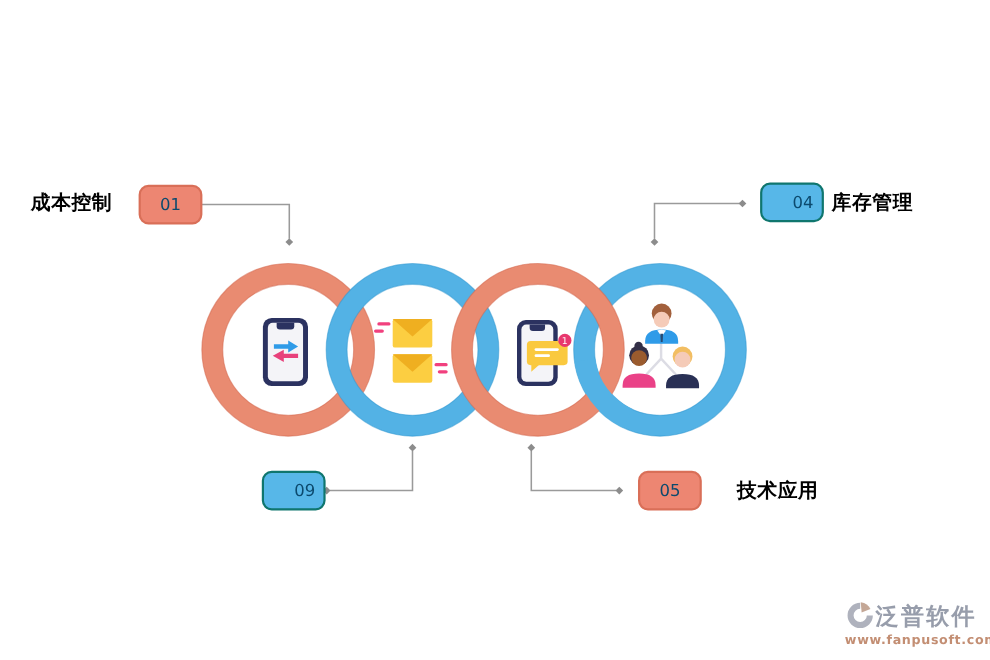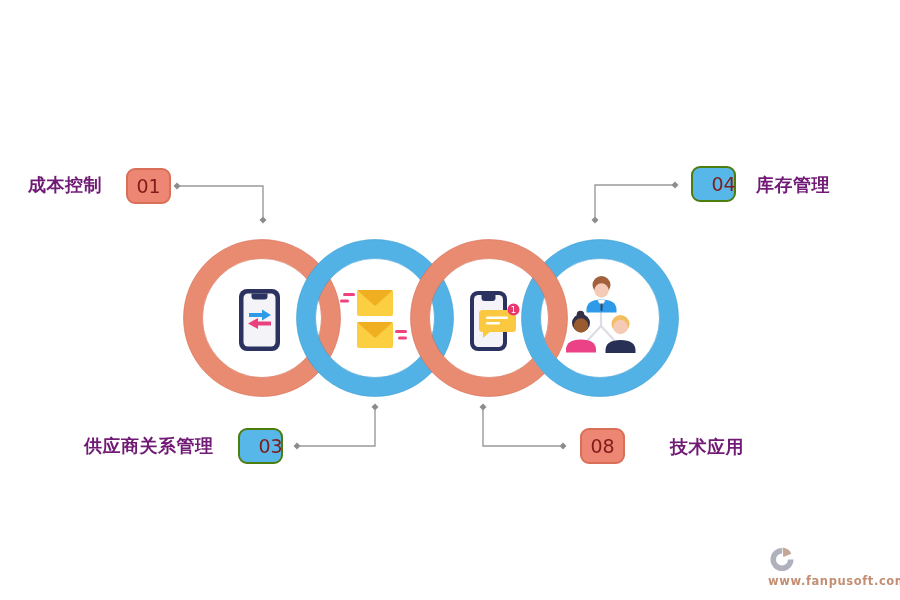--- a/index.html
+++ b/index.html
@@ -1,25 +1,25 @@
 <!DOCTYPE html>
 <html><head>
 <meta charset="utf-8">
 <style>
   html,body{margin:0;padding:0;background:#ffffff;}
   .canvas{position:relative;width:900px;height:600px;background:#ffffff;overflow:hidden;
           font-family:"DejaVu Sans","Liberation Sans",sans-serif;}
   .diagram-svg{position:absolute;left:0;top:0;}
-  .label{position:absolute;font-size:18px;font-weight:700;color:#701a75;
+  .label{position:absolute;font-size:18px;font-weight:700;color:#000000;
          letter-spacing:0.5px;white-space:nowrap;line-height:22px;}
-  .badge{position:absolute;width:45px;height:36px;border-radius:9px;box-sizing:border-box;
+  .badge{position:absolute;width:58px;height:36px;border-radius:9px;box-sizing:border-box;
          display:flex;align-items:center;justify-content:center;
-         color:#7f1d1d;font-size:19px;font-weight:500;}
+         color:#0c4a6e;font-size:15px;font-weight:500;}
   .badge.coral{background:#ED8672;border:2px solid #D96F58;}
-  .badge.blue{background:#57B7E8;border:2px solid #4d7c0f;padding-left:20px;}
+  .badge.blue{background:#57B7E8;border:2px solid #0f766e;padding-left:20px;}
   .watermark{position:absolute;left:768px;top:546px;opacity:0.92;}
   .wm-row{display:flex;align-items:center;gap:2px;}
   .wm-brand{font-size:21px;font-weight:700;color:#8F95A4;letter-spacing:2px;line-height:26px;}
   .wm-url{font-size:11.5px;font-weight:700;color:#BE8568;letter-spacing:0.6px;margin-top:1px;}
 </style>
 </head>
 <body>
 
 <div class="canvas">
 
@@ -126,29 +126,29 @@
       <path d="M605.5 353 v-2.5 q0 -10.5 15 -10.5 q15 0 15 10.5 v2.5 z" fill="#293055"></path>
     </g>
   </svg>
 
   <div class="label" style="left:28px;top:174px;">成本控制</div>
   <div class="badge coral" style="left:126px;top:168px;">01</div>
 
   <div class="badge blue" style="left:691px;top:166px;">04</div>
   <div class="label" style="left:756px;top:174px;text-align:right;">库存管理</div>
 
-  <div class="label" style="left:84px;top:435px;">供应商关系管理</div>
-  <div class="badge blue" style="left:238px;top:428px;">03</div>
+  <div class="badge blue" style="left:238px;top:428px;">09</div>
 
-  <div class="badge coral" style="left:580px;top:428px;">08</div>
+  <div class="badge coral" style="left:580px;top:428px;">05</div>
   <div class="label" style="left:650px;top:436px;margin-left:20px;">技术应用</div>
 
   <div class="watermark">
     <div class="wm-row">
       <svg width="26" height="27" viewBox="0 0 26 27">
         <path d="M14 2 a11.5 11.5 0 1 0 11.5 11.5 l-5.5 0 a6 6 0 1 1 -6 -6 z" fill="#A9ACB8"></path>
         <path d="M14.5 1.5 q6.5 1 8.8 6.2 l-8 3.2 z" fill="#BFA08E"></path>
       </svg>
+      <span class="wm-brand">泛普软件</span>
     </div>
     <div class="wm-url">www.fanpusoft.com</div>
   </div>
 
 </div>
 
 </body></html>

